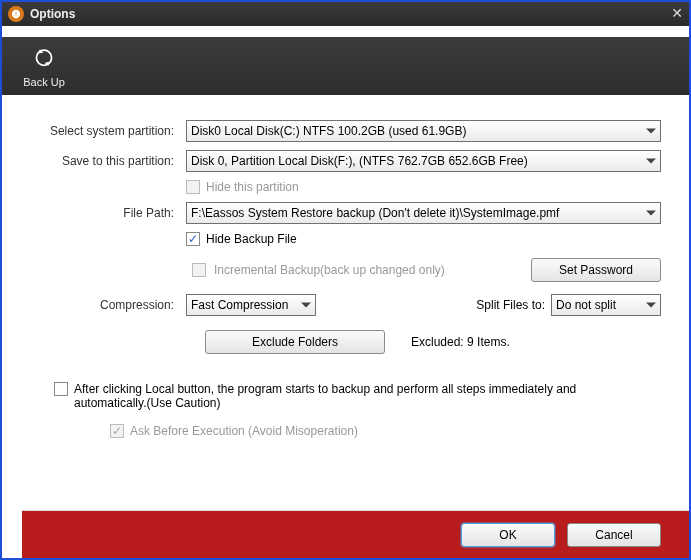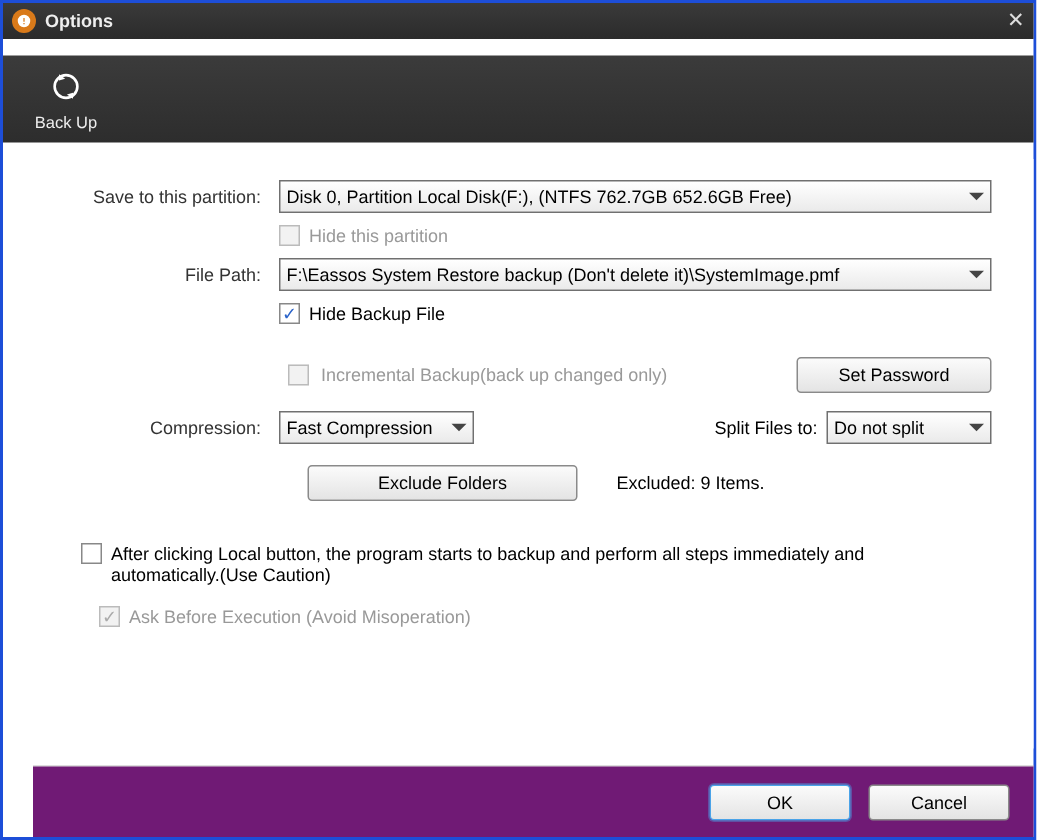--- a/index.html
+++ b/index.html
@@ -166,35 +166,35 @@
   display: flex;
   align-items: flex-start;
   gap: 6px;
   margin-top: 20px;
   margin-left: 24px;
 }
 .auto-row .txt {
   max-width: 560px;
 }
 .ask-row {
-  margin-left: 36px;
+  margin-left: 80px;
   margin-top: 6px;
   display: flex;
   align-items: center;
   gap: 6px;
 }
 .footer {
   height: 48px;
-  background: #701a75;
+  background: #b91c1c;
   border-top: 1px solid #ddd;
   display: flex;
   align-items: center;
   justify-content: flex-end;
   gap: 12px;
-  padding: 0 16px;
+  padding: 0 28px;
   margin-left: 20px;
 }
 .btn.primary {
   width: 94px;
   border: 1px solid #4aa3e8;
   box-shadow: 0 0 0 1px rgba(74,163,232,0.4);
 }
 .btn.normal { width: 94px; }
 .split-label {
   margin-left: 40px;
@@ -223,20 +223,27 @@
           <path d="M16 13 L16 6 L23 11 Z" fill="#fff"></path>
           <path d="M32 27 L32 34 L25 29 Z" fill="#fff"></path>
         </svg>
       </span>
       <span>Back Up</span>
     </div>
   </div>
 
   <div class="content">
 
+    <div class="row">
+      <div class="label">Select system partition:</div>
+      <div class="combo">
+        <span>Disk0  Local Disk(C:) NTFS 100.2GB (used 61.9GB)</span>
+        <span class="arrow"></span>
+      </div>
+    </div>
 
     <div class="row">
       <div class="label">Save to this partition:</div>
       <div class="combo">
         <span>Disk 0, Partition Local Disk(F:), (NTFS 762.7GB 652.6GB Free)</span>
         <span class="arrow"></span>
       </div>
     </div>
 
     <div class="checkbox-row">
@@ -250,21 +257,21 @@
         <span>F:\Eassos System Restore backup (Don't delete it)\SystemImage.pmf</span>
         <span class="arrow"></span>
       </div>
     </div>
 
     <div class="checkbox-row">
       <span class="chk checked"></span>
       <span>Hide Backup File</span>
     </div>
 
-    <div class="row" style="margin-top:14px;">
+    <div class="row" style="margin-top:4px;">
       <div style="width:156px"></div>
       <span class="chk disabled"></span>
       <span class="muted" style="margin-left:2px">Incremental Backup(back up changed only)</span>
       <div class="sub-right">
         <div class="btn wide">
           <span>Set Password</span>
         </div>
       </div>
     </div>
 

